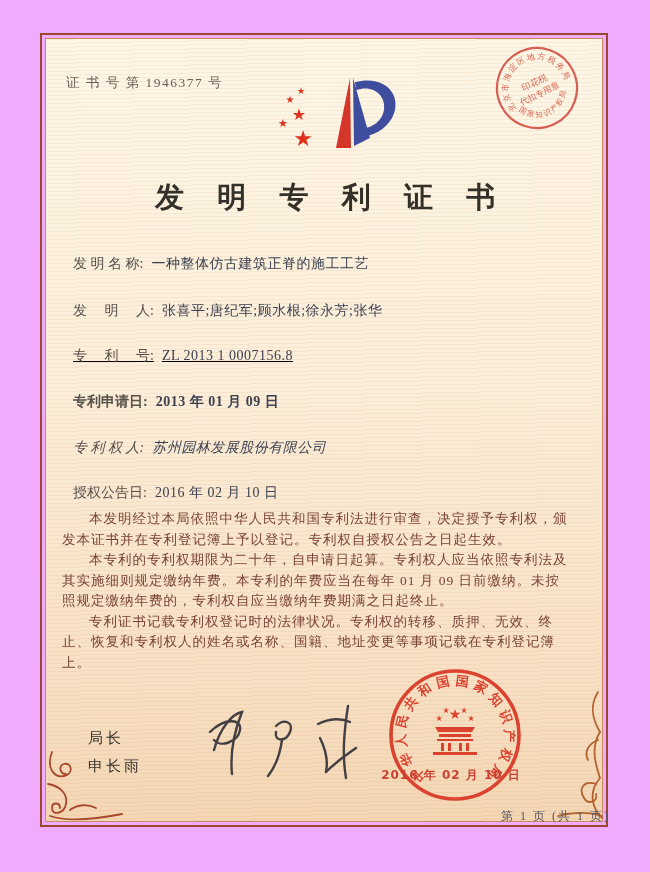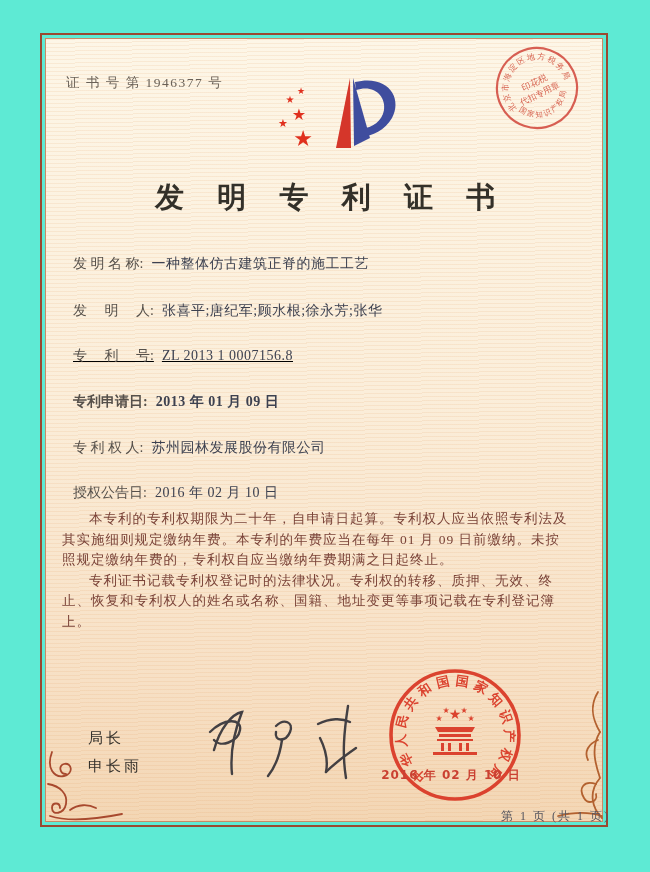--- a/index.html
+++ b/index.html
@@ -1,18 +1,18 @@
 <!DOCTYPE html>
 <html><head>
 <meta charset="utf-8">
 <style>
   html,body { margin:0; padding:0; background:#e8e4d8; }
   .page {
     position:relative; width:650px; height:872px; margin:0 auto;
-    background:#5eead4;
+    background:#f0abfc;
     font-family:"Liberation Serif","DejaVu Serif",serif;
     overflow:hidden;
   }
   .frame-outer {
     position:absolute; left:40px; top:33px; width:568px; height:794px;
     border:2px solid #9a4931; box-sizing:border-box;
   }
   .frame-inner {
     position:absolute; left:3px; top:3px; right:3px; bottom:3px;
     border:1px solid #c98a66;
@@ -31,21 +31,21 @@
     text-align:center; font-size:29px; font-weight:bold;
     letter-spacing:13px; text-indent:13px; color:#333029;
   }
   .field-row {
     position:absolute; left:73px; width:500px;
     font-size:14px; white-space:nowrap;
   }
   .field-label { color:#56504a; margin-right:8px; }
   .field-value { color:#3d4150; letter-spacing:0.5px; }
   .row-0 { top:255px; } .row-1 { top:302px; } .row-2 { top:347px;text-decoration:underline; }
-  .row-3 { top:393px;font-weight:bold; } .row-4 { top:439px; } .row-5 { top:484px; }
+  .row-3 { top:393px;font-weight:bold; } .row-4 { top:439px;font-style:italic; } .row-5 { top:484px; }
   .paragraphs {
     position:absolute; left:62px; top:509px; width:508px;
     font-size:13.5px; line-height:20.5px; color:#7a4338; letter-spacing:1px;
   }
   .paragraphs p { margin:0; text-indent:2em; }
   .director-title { position:absolute; left:88px; top:729px; font-size:15px; letter-spacing:3px; color:#34302b; font-family:"Liberation Sans","DejaVu Sans",sans-serif; }
   .director-name  { position:absolute; left:88px; top:757px; font-size:15px; letter-spacing:3px; color:#34302b; font-family:"Liberation Sans","DejaVu Sans",sans-serif; }
   .signature-svg { position:absolute; left:180px; top:688px; }
   .issue-seal-svg { position:absolute; left:375px; top:657px; opacity:0.95; }
   .footer-page {
@@ -111,20 +111,21 @@
     <span class="field-label">专利申请日:</span><span class="field-value">2013 年 01 月 09 日</span>
   </div>
   <div class="field-row row-4">
     <span class="field-label">专 利 权 人:</span><span class="field-value">苏州园林发展股份有限公司</span>
   </div>
   <div class="field-row row-5">
     <span class="field-label">授权公告日:</span><span class="field-value">2016 年 02 月 10 日</span>
   </div>
 
   <div class="paragraphs">
+    <p>本发明经过本局依照中华人民共和国专利法进行审查，决定授予专利权，颁发本证书并在专利登记簿上予以登记。专利权自授权公告之日起生效。</p>
     <p>本专利的专利权期限为二十年，自申请日起算。专利权人应当依照专利法及其实施细则规定缴纳年费。本专利的年费应当在每年 01 月 09 日前缴纳。未按照规定缴纳年费的，专利权自应当缴纳年费期满之日起终止。</p>
     <p>专利证书记载专利权登记时的法律状况。专利权的转移、质押、无效、终止、恢复和专利权人的姓名或名称、国籍、地址变更等事项记载在专利登记簿上。</p>
   </div>
 
   <div class="director-title">局长</div>
   <div class="director-name">申长雨</div>
 
   <svg class="signature-svg" width="180" height="100" viewBox="0 0 180 100">
     <g fill="none" stroke="#2b2b33" stroke-width="2.4" stroke-linecap="round" opacity="0.88">
       <path d="M34,62 C40,40 52,26 62,24 C54,44 50,66 52,86"></path>

